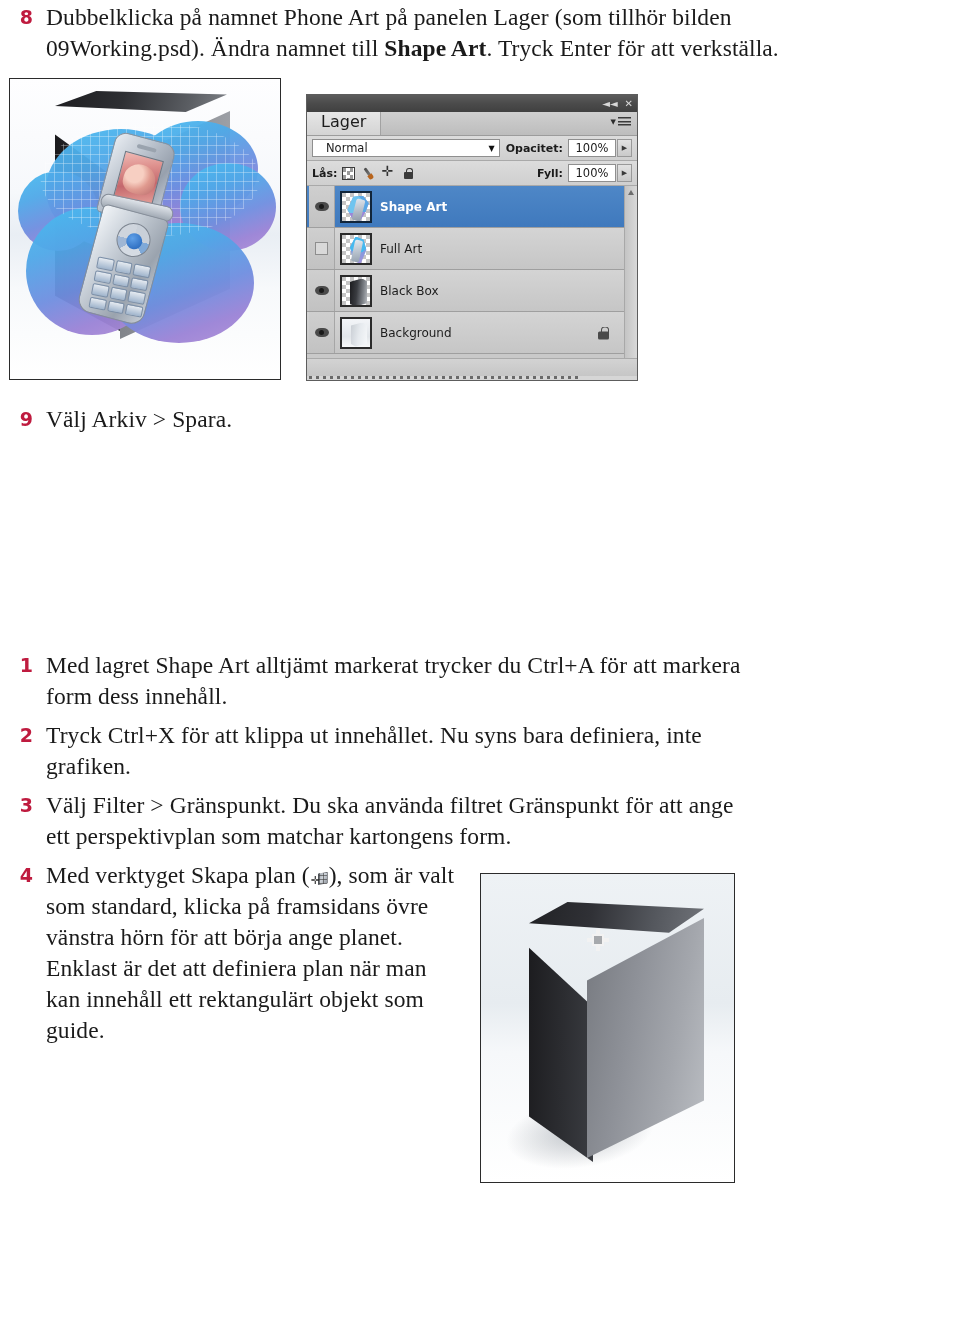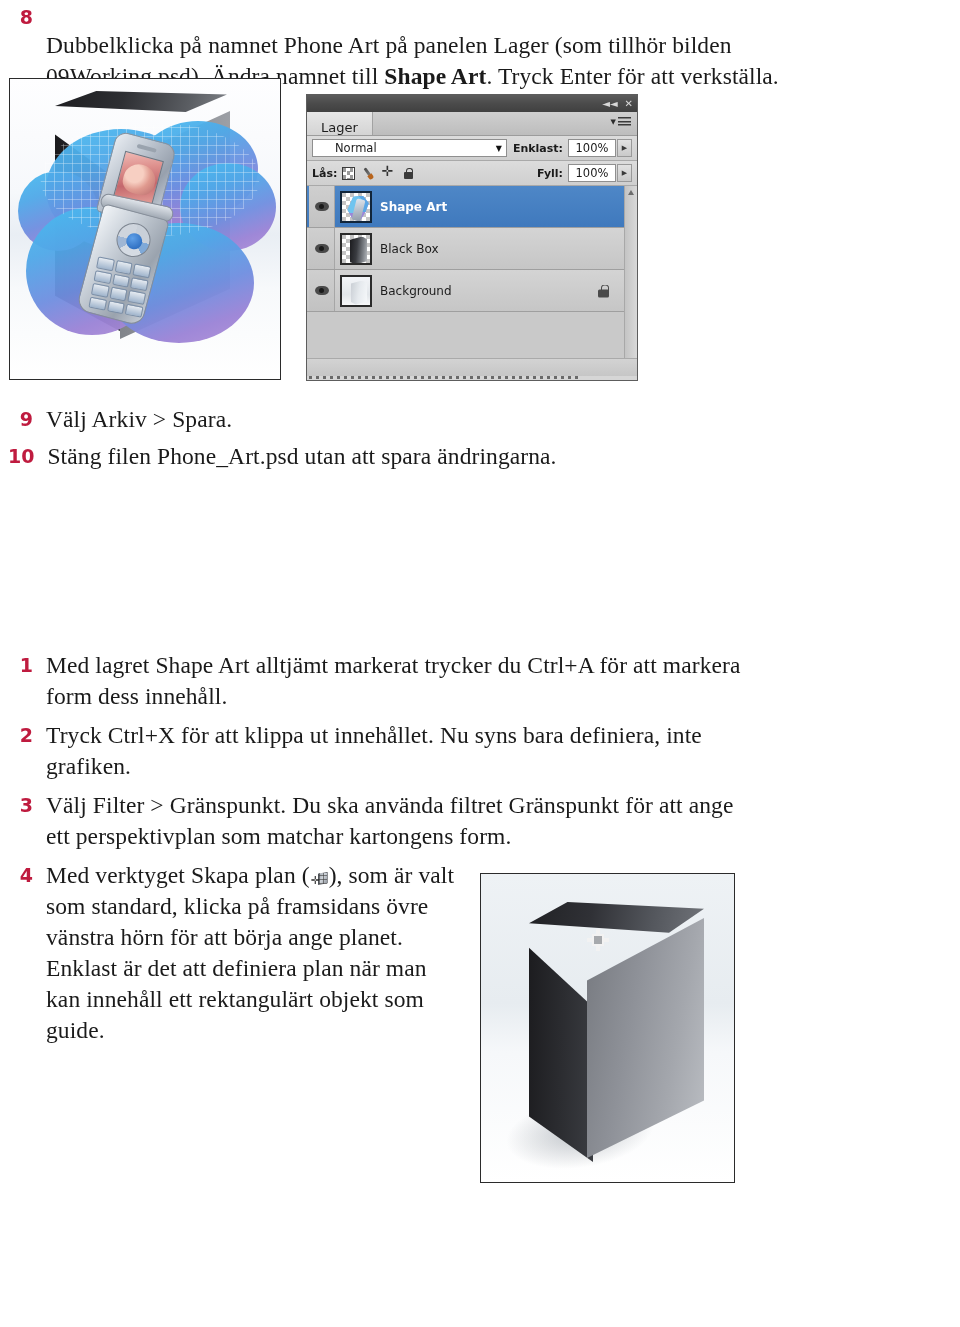--- a/index.html
+++ b/index.html
@@ -34,21 +34,21 @@
   .step .body {
     font-family:"Liberation Serif", serif;
     font-size:23.5px;
     line-height:31px;
     letter-spacing:0.1px;
   }
   .step .body b { font-weight:bold; }
 
   
   .top-steps { position:absolute; left:8px; top:2px; width:790px; }
-  .top-steps .step .body { width:745px;margin-top:28px; }
+  .top-steps .step .body { width:745px; }
 
   
   .figure-row { position:absolute; left:9px; top:78px; }
 
   .img-frame {
     border:1px solid #2b2b2b;
     background:#ffffff;
     overflow:hidden;
     position:relative;
   }
@@ -178,22 +178,22 @@
   .ps-titlebar .tb-icon {
     color:#d8d8d8; font-size:10px; line-height:10px; font-family:"DejaVu Sans", sans-serif;
   }
   .ps-tabbar {
     height:24px;
     background:linear-gradient(180deg,#cfcfcf,#bdbdbd);
     border-bottom:1px solid #9c9c9c;
     display:flex; align-items:stretch; position:relative;
   }
   .ps-tab {
-    padding:0 14px; display:flex; align-items:flex-end;
-    font-size:13px; color:#1d1d1d;
+    padding:0 14px; display:flex; align-items:flex-start;
+    font-size:16px; color:#1d1d1d;
     background:linear-gradient(180deg,#e6e6e6,#d4d4d4);
     border-right:1px solid #a2a2a2;
   }
   .ps-tab-menu {
     position:absolute; right:6px; top:5px;
     display:flex; align-items:center; gap:2px;
     color:#2c2c2c; font-size:11px;
   }
   .ps-tab-menu .bars {
     display:inline-block; width:13px; height:9px;
@@ -206,21 +206,21 @@
     display:flex; align-items:center;
     height:25px; padding:0 5px;
     background:linear-gradient(180deg,#dcdcdc,#cfcfcf);
     border-bottom:1px solid #a9a9a9;
     font-size:11.5px; color:#1b1b1b;
   }
   .ps-blendselect {
     flex:1 1 auto; height:18px; margin-right:6px;
     background:#ffffff; border:1px solid #8f8f8f;
     display:flex; align-items:center; justify-content:space-between;
-    padding:0 4px 0 22px; font-size:11.5px;
+    padding:0 4px 0 13px; font-size:11.5px;
   }
   .ps-caret { font-size:8px; color:#111; }
   .ps-label { margin-right:5px; font-weight:bold; font-size:11px; color:#1b1b1b; }
   .ps-numfield {
     width:48px; height:18px; background:#ffffff; border:1px solid #8f8f8f;
     display:flex; align-items:center; justify-content:center; font-size:11.5px;
   }
   .ps-spin {
     width:15px; height:18px; margin-left:1px;
     background:linear-gradient(180deg,#e2e2e2,#c9c9c9);
@@ -556,21 +556,21 @@
           <span style="font-size:7px">▼</span>
           <span class="bars"></span>
         </div>
       </div>
 
       <div class="ps-row">
         <div class="ps-blendselect">
           <span>Normal</span>
           <span class="ps-caret">▼</span>
         </div>
-        <span class="ps-label">Enklast:</span>
+        <span class="ps-label">Opacitet:</span>
         <div class="ps-numfield">
           <span>100%</span>
         </div>
         <div class="ps-spin">▶</div>
       </div>
 
       <div class="ps-row">
         <span class="ps-label">Lås:</span>
         <div class="ps-locks">
           <span class="lk lk-trans"></span>
@@ -589,20 +589,27 @@
       <div class="ps-list">
 
         <div class="ps-layer selected">
           <div class="ps-eyecell">
             <span class="eye"></span>
           </div>
           <div class="ps-thumb th-shape"></div>
           <div class="ps-layername">Shape Art</div>
         </div>
 
+        <div class="ps-layer">
+          <div class="ps-eyecell">
+            <span class="eye-off"></span>
+          </div>
+          <div class="ps-thumb th-full"></div>
+          <div class="ps-layername">Full Art</div>
+        </div>
 
         <div class="ps-layer">
           <div class="ps-eyecell">
             <span class="eye"></span>
           </div>
           <div class="ps-thumb th-box"></div>
           <div class="ps-layername">Black Box</div>
         </div>
 
         <div class="ps-layer">
@@ -622,24 +629,20 @@
       <div class="ps-listfooter"></div>
       <div class="ps-dashed"></div>
     </div>
   </div>
 
   <div class="mid-steps">
     <div class="step">
       <div class="num">9</div>
       <div class="body">Välj Arkiv &gt; Spara.</div>
     </div>
-    <div class="step">
-      <div class="num">10</div>
-      <div class="body">Stäng filen Phone_Art.psd utan att spara ändringarna.</div>
-    </div>
   </div>
 
 
   <div class="lower-steps">
 
     <div class="step">
       <div class="num">1</div>
       <div class="body">Med lagret Shape Art alltjämt markerat trycker du Ctrl+A för att markera form dess innehåll.</div>
     </div>
 

